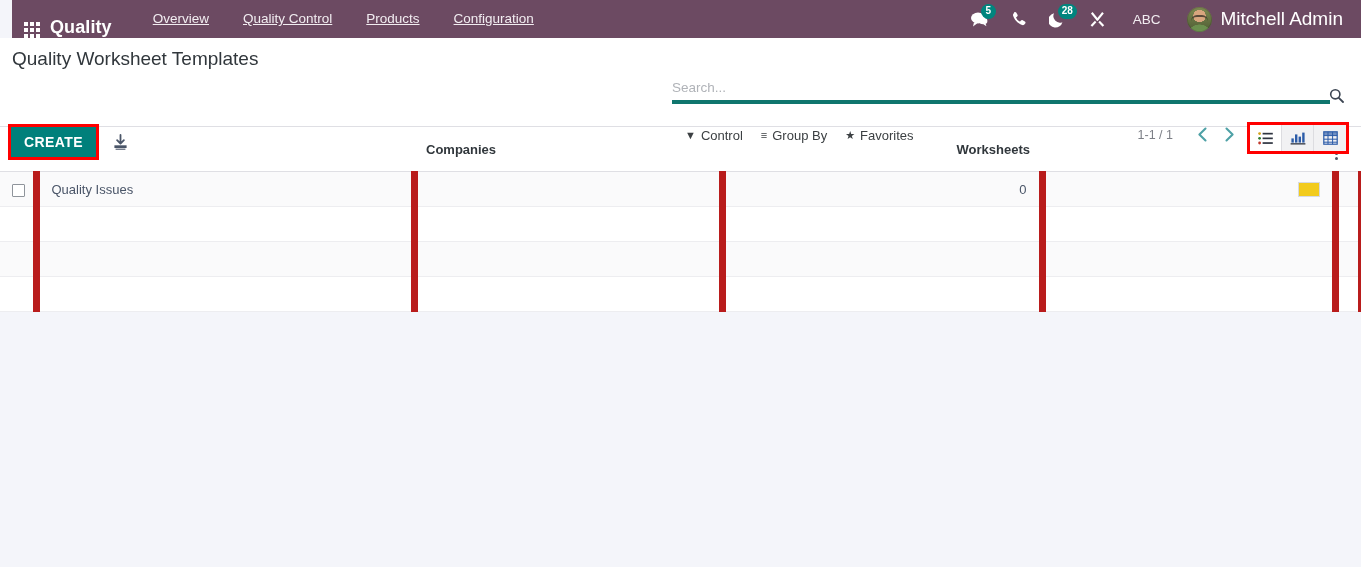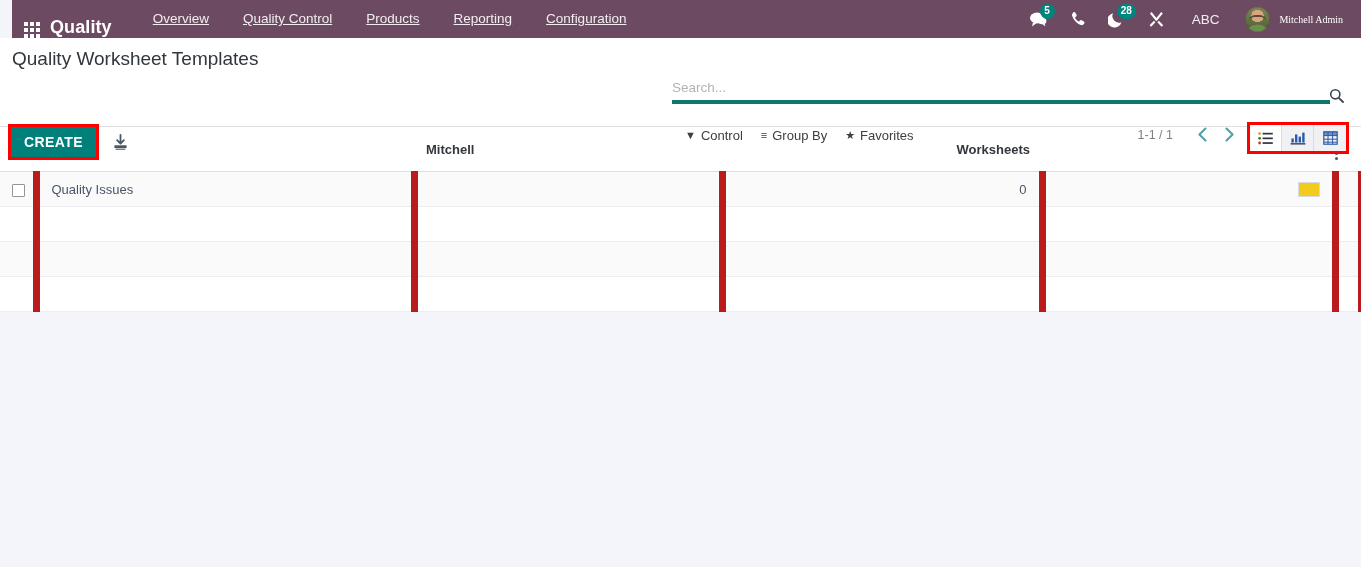--- a/index.html
+++ b/index.html
@@ -108,21 +108,21 @@
   }
   .avatar::after{
     content:"";
     position:absolute;
     left:4px; top:8px;
     width:17px; height:5px;
     border-top:2px solid #3b3228;
     border-radius:6px 6px 0 0;
     opacity:.8;
   }
-  .username { font-size: 10px; color: #FFFFFF; white-space: nowrap; font-family: Liberation Serif, serif; }
+  .username { font-size: 19px; color: #FFFFFF; white-space: nowrap; }
 
   
   .control-panel {
     background: #FFFFFF;
     border-bottom: 1px solid #DFDFE4;
     padding: 0;
     position: relative;
     height: 89px;
   }
   .cp-title {
@@ -324,21 +324,20 @@
     <span></span>
       <span></span>
       <span></span>
   </div>
   <div class="brand">Quality</div>
 
   <div class="menu-items">
     <div class="menu-item">Overview</div>
     <div class="menu-item">Quality Control</div>
     <div class="menu-item">Products</div>
-    <div class="menu-item">Reporting</div>
     <div class="menu-item">Configuration</div>
   </div>
 
   <div class="nav-right">
     <div class="nav-icon">
       <svg width="19" height="17" viewBox="0 0 19 17" aria-hidden="true">
         <ellipse cx="8" cy="7" rx="7" ry="5.4" fill="#FFFFFF"></ellipse>
         <path d="M4 11.2 L3 15.4 L7.4 12.2 Z" fill="#FFFFFF"></path>
         <ellipse cx="13.2" cy="10" rx="4.2" ry="3.3" fill="#FFFFFF"></ellipse>
         <path d="M15.6 12.6 L16.4 15.3 L13.4 13.3 Z" fill="#FFFFFF"></path>
@@ -471,21 +470,21 @@
       <col style="width:320px">
       <col style="width:293px">
       <col style="width:26px">
     </colgroup>
     <thead>
       <tr>
         <th class="cbcol">
           <span class="cb"></span>
         </th>
         <th>Name</th>
-        <th>Mitchell</th>
+        <th>Companies</th>
         <th class="num">Worksheets</th>
         <th class="num">Color</th>
         <th class="last-col dots-col">
           <span class="dots">
               <i></i>
               <i></i>
               <i></i>
             </span>
         </th>
       </tr>

